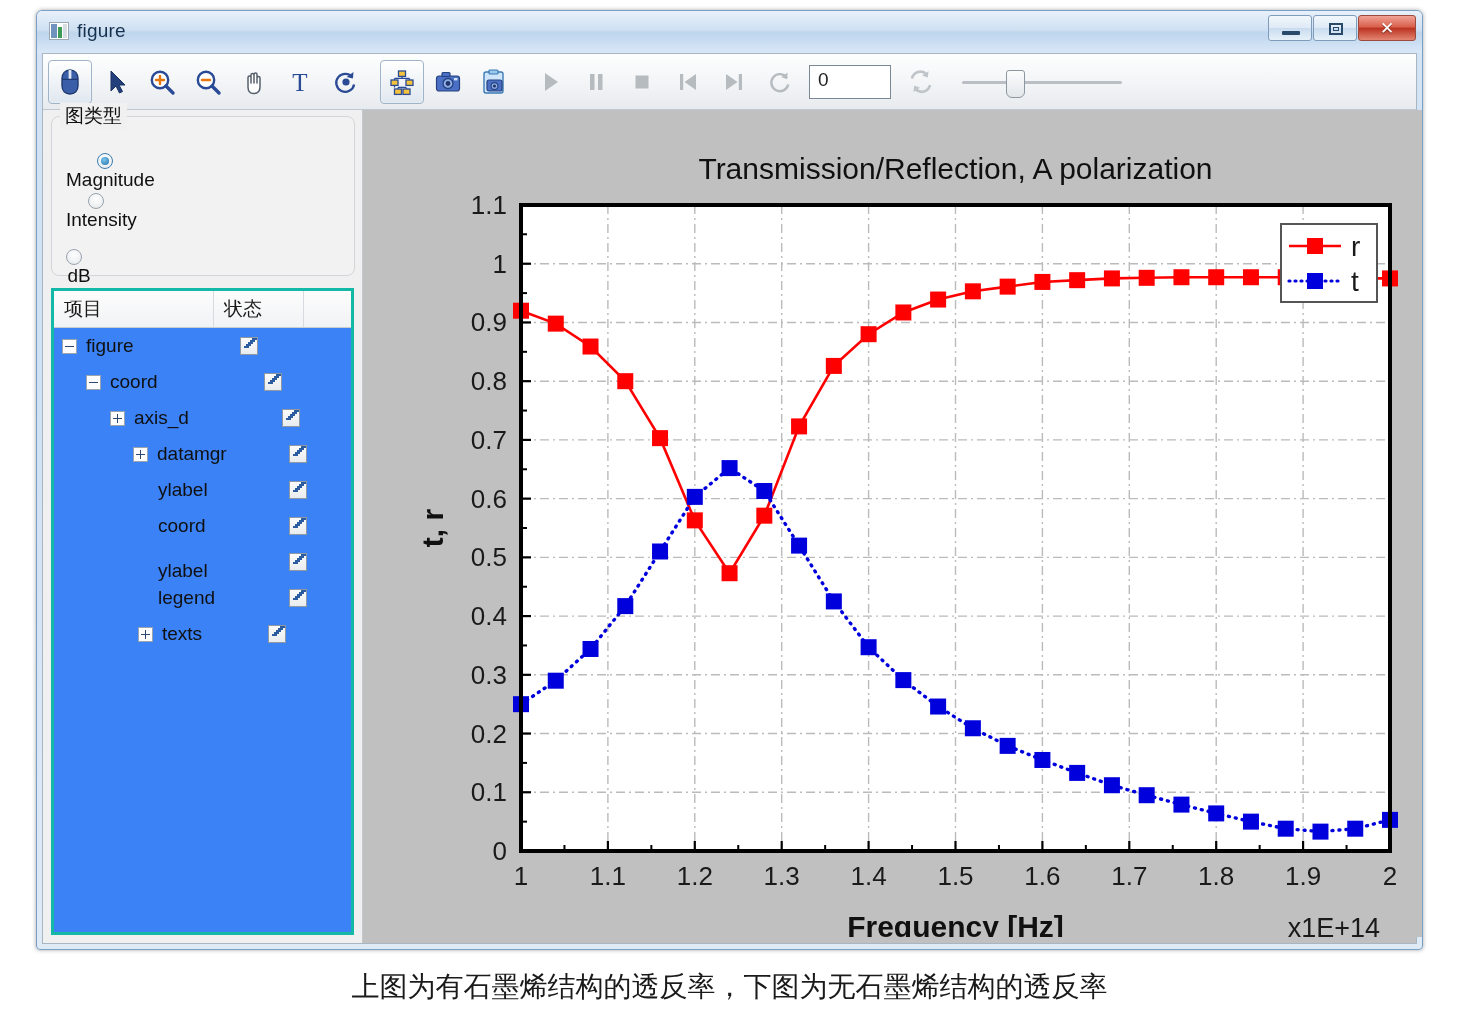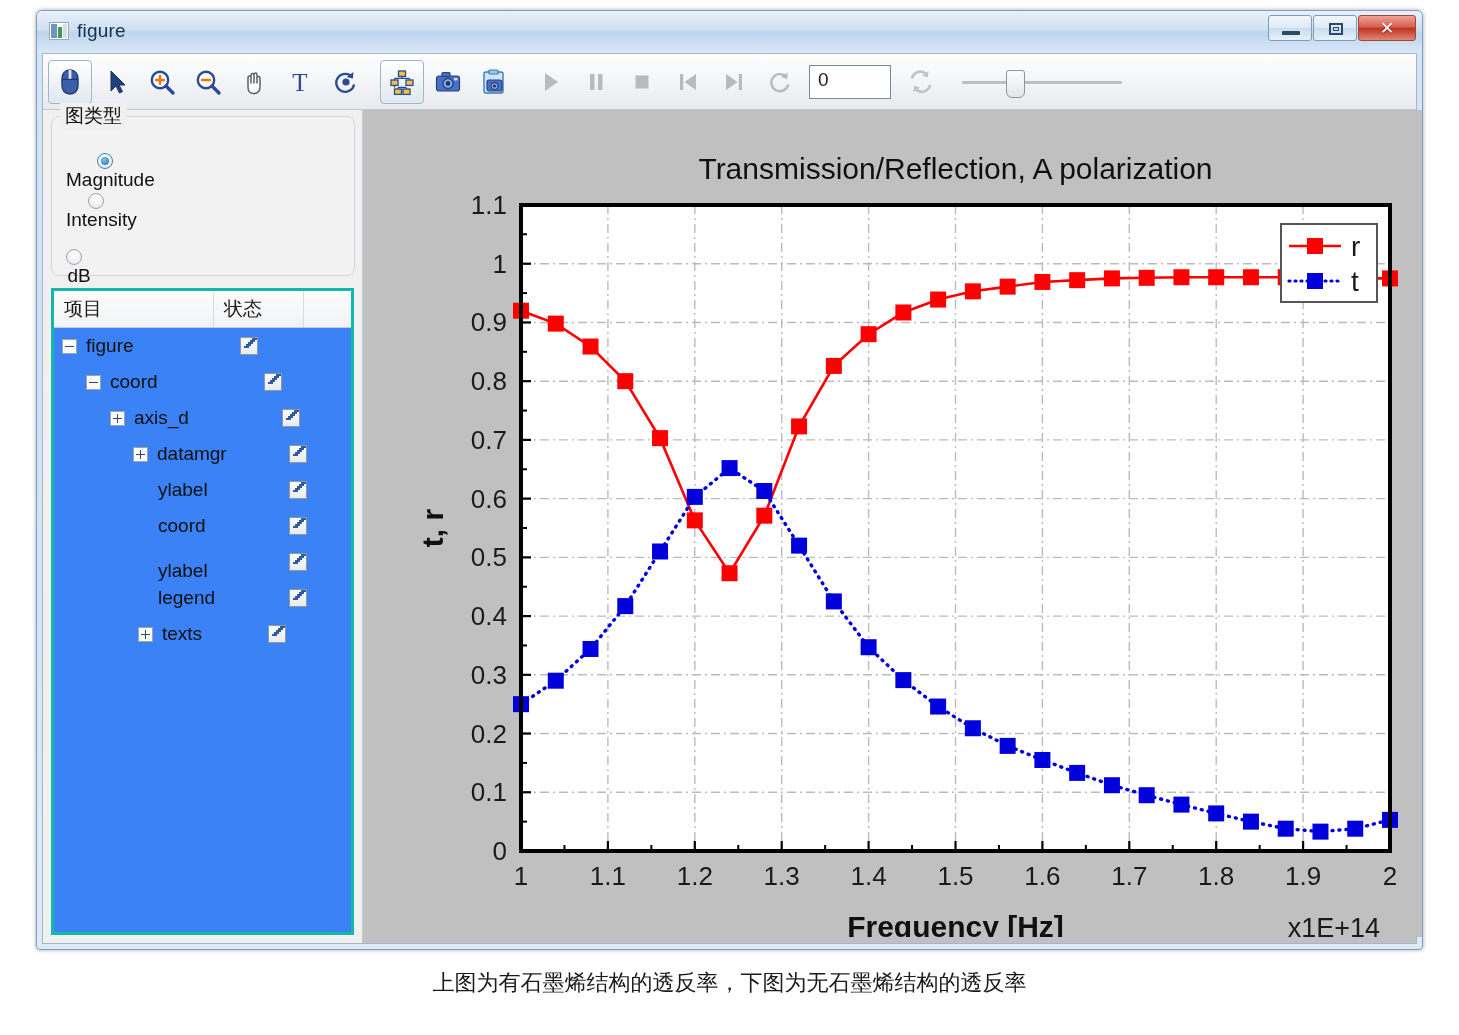--- a/index.html
+++ b/index.html
@@ -160,21 +160,21 @@
 
   
   #plotarea{
     position:absolute;left:320px;top:56px;right:0;bottom:0;background:#c0c0c0;
   }
   #plotsvg{display:block;}
 
   
   #caption{
     position:absolute;left:0;top:968px;width:1459px;text-align:center;
-    font-size:22px;color:#1a1a1a;
+    font-size:28px;color:#1a1a1a;
     font-family:"DejaVu Sans","Liberation Sans",sans-serif;
   }
 </style>
 </head>
 <body>
 
 <div id="window">
 
   <div id="titlebar">
     <div class="t-ico">

